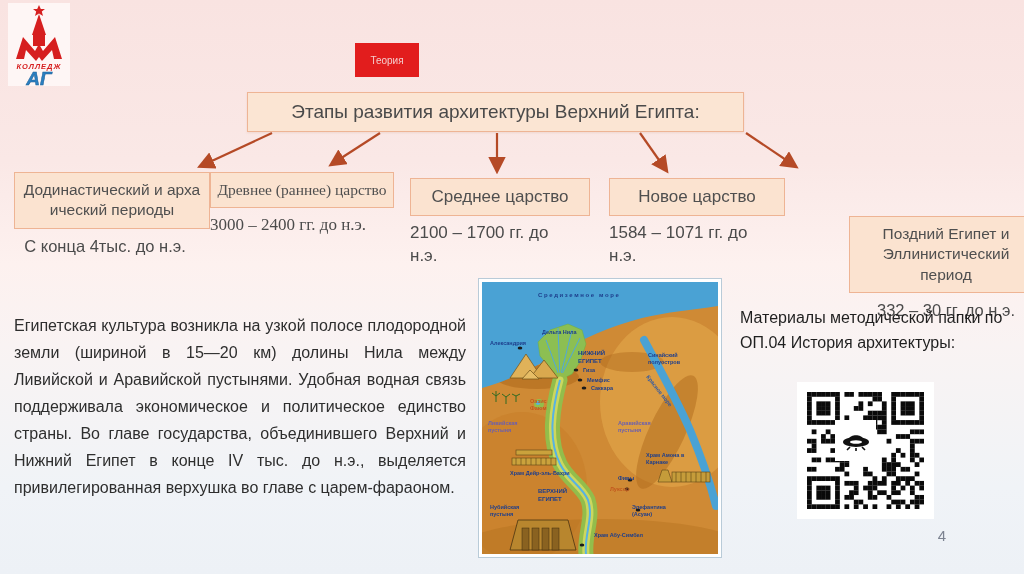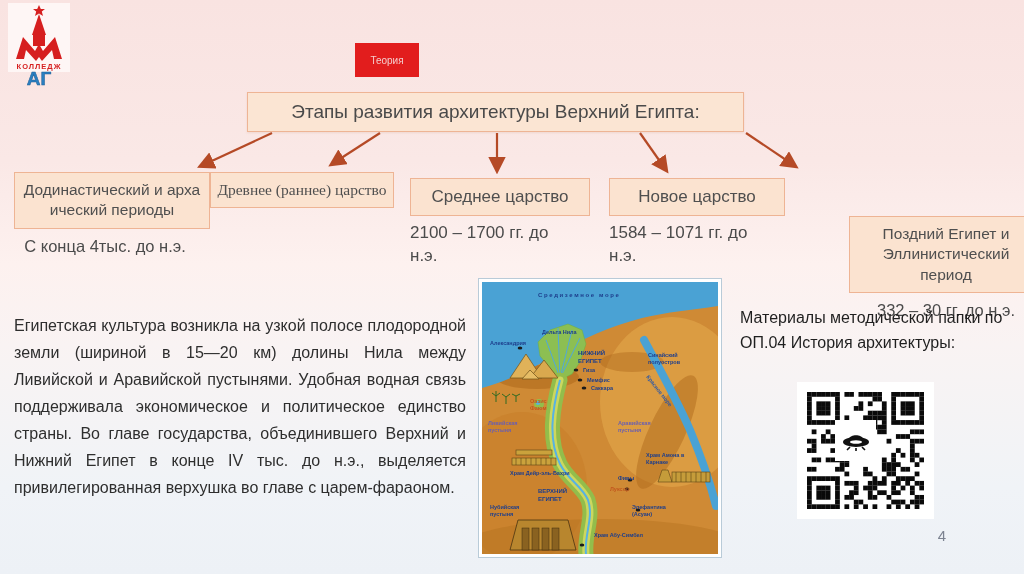--- a/index.html
+++ b/index.html
@@ -5,21 +5,21 @@
   * { margin:0; padding:0; box-sizing:border-box; }
   html,body { width:1024px; height:574px; }
   body { font-family:"Liberation Sans", sans-serif; overflow:hidden; }
   .slide {
     position:relative; width:1024px; height:574px;
     background:linear-gradient(180deg,#f9e3e1 0%,#fae8e6 28%,#fdf1ef 46%,#f9f3f3 60%,#f0f3f7 85%,#edf1f6 100%);
   }
   .arrows { position:absolute; inset:0; pointer-events:none; }
 
   
-  .logo-card { position:absolute; left:8px; top:3px; width:62px; height:69px; background:#fef6f5; }
+  .logo-card { position:absolute; left:8px; top:3px; width:62px; height:83px; background:#fef6f5;font-style:italic; }
   
   .tag { position:absolute; left:355px; top:43px; width:64px; height:34px; background:#e21d1d;
          color:#f3cdcd; font-size:10px; display:flex; align-items:center; justify-content:center; }
   
   .title-box { position:absolute; left:247px; top:92px; width:497px; height:40px;
          background:#fbe5d3; border:1px solid #eeb494; box-shadow:0 1px 2px rgba(180,120,90,.15);
          display:flex; align-items:center; justify-content:center;
          font-size:19px; color:#4a4a4a; }
 
   
@@ -93,20 +93,21 @@
   <div class="tag">Теория</div>
 
   <div class="title-box">Этапы развития архитектуры Верхний Египта:</div>
 
   <div class="period" style="left:14px; top:172px; width:196px;">
     <div class="pbox breakall">Додинастический и архаический периоды</div>
     <div class="pcap center" style="margin-left:-12px; width:206px;">С конца 4тыс. до н.э.</div>
   </div>
   <div class="period" style="left:210px; top:172px; width:184px;font-family:Liberation Serif, serif;">
     <div class="pbox">Древнее (раннее) царство</div>
+    <div class="pcap left" style="width:170px; font-size:17px;">3000 – 2400 гг. до н.э.</div>
   </div>
   <div class="period" style="left:410px; top:178px; width:180px;">
     <div class="pbox" style="font-size:17px;">Среднее царство</div>
     <div class="pcap left" style="width:170px; font-size:17px;">2100 – 1700 гг. до н.э.</div>
   </div>
   <div class="period" style="left:609px; top:178px; width:176px;">
     <div class="pbox" style="font-size:17px;">Новое царство</div>
     <div class="pcap left" style="width:166px; font-size:17px;">1584 – 1071 гг. до н.э.</div>
   </div>
   <div class="period" style="left:849px; top:172px; width:194px;margin-top:44px;">

